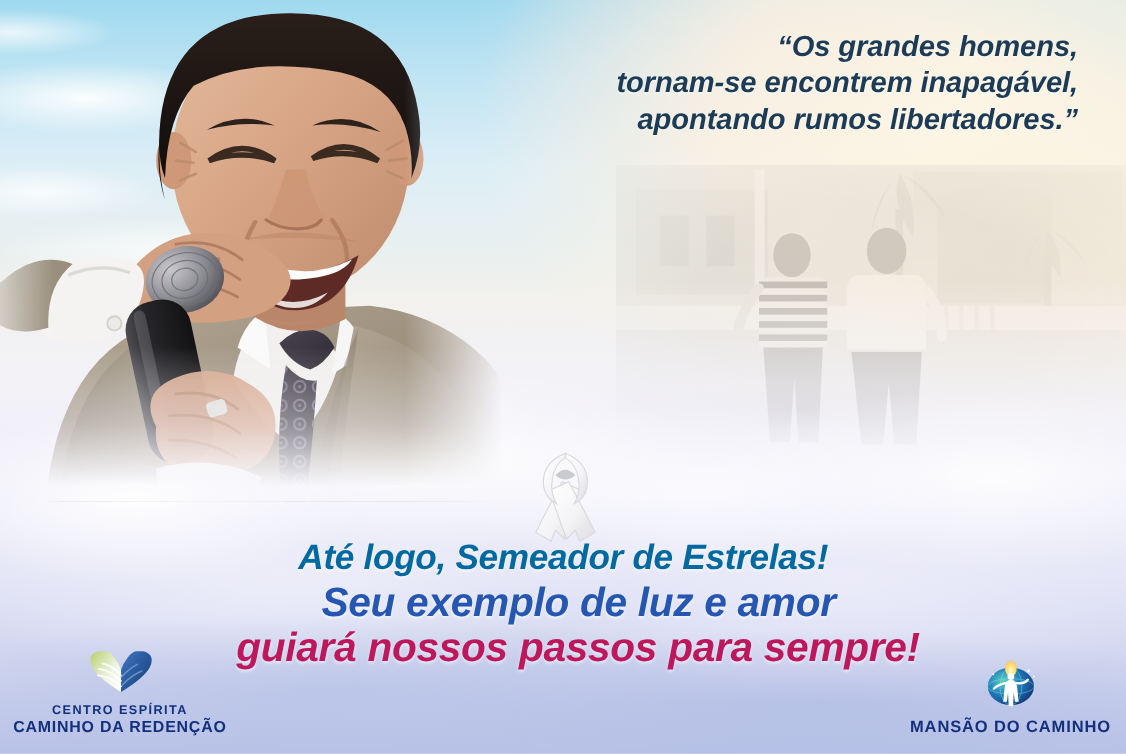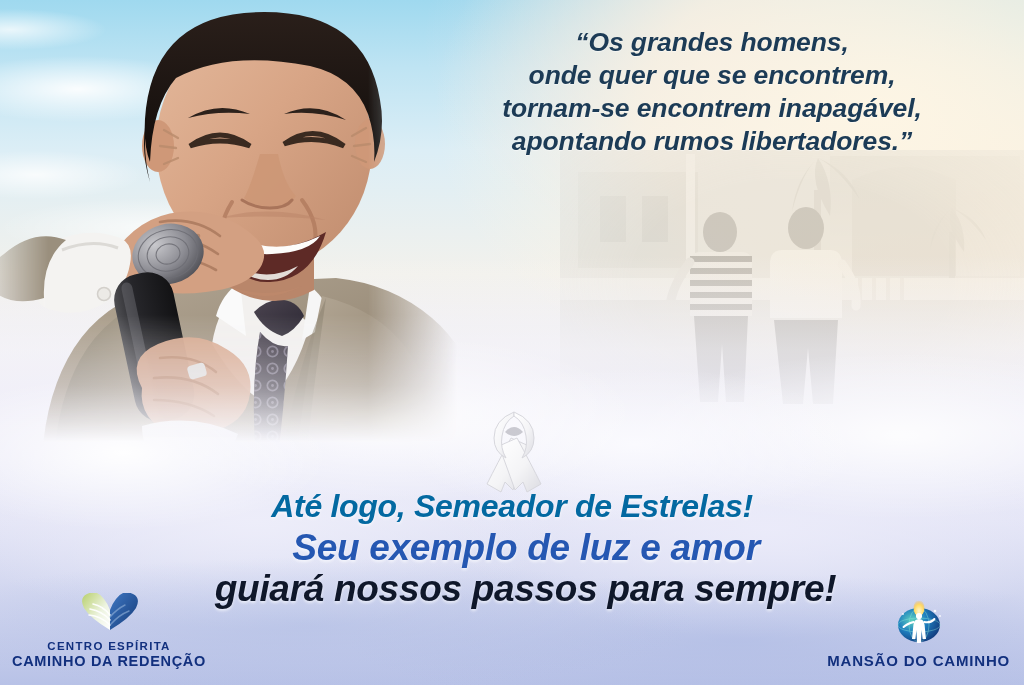--- a/index.html
+++ b/index.html
@@ -97,22 +97,22 @@
       linear-gradient(to right, rgba(0,0,0,.25) 0%, #000 12%, #000 80%, rgba(0,0,0,0) 99%);
     -webkit-mask-composite:source-in;
     mask-image:
       linear-gradient(to bottom, #000 0%, #000 70%, rgba(0,0,0,.55) 85%, rgba(0,0,0,0) 97%),
       linear-gradient(to right, rgba(0,0,0,.25) 0%, #000 12%, #000 80%, rgba(0,0,0,0) 99%);
     mask-composite:intersect;
   }
 
   
   .quote-block {
-    position:absolute; right:32px; top:26px;
-    width:560px; text-align:center;
+    position:absolute; right:44px; top:26px;
+    width:560px; text-align:right;
   }
   .quote-line {
     font-style:italic; font-weight:bold;
     font-size:26.5px; line-height:33px;
     letter-spacing:-.1px;
     color:#1c3b56;
     white-space:nowrap;
     text-shadow:0 1px 1px rgba(255,255,255,.5);
   }
   .quote-attrib {
@@ -129,21 +129,21 @@
   }
   .hl {
     font-style:italic; font-weight:bold;
     letter-spacing:-.3px;
     line-height:41px;
     white-space:nowrap;
     text-shadow:0 2px 3px rgba(255,255,255,.6);
   }
   .hl-1 { font-size:32px; color:#0369a1; }
   .hl-2 { font-size:37px; color:#2557b2;margin-left:28px; }
-  .hl-3 { font-size:37px; color:#0f172a;padding-left:27px; }
+  .hl-3 { font-size:37px; color:#be185d;padding-left:27px; }
 
   
   .ribbon { position:absolute; left:481px; top:408px; width:66px; height:86px; }
 
   
   .logo {
     position:absolute; bottom:16px;
     display:flex; flex-direction:column; align-items:center;
   }
   .logo-left  { left:12px; }
@@ -378,21 +378,20 @@
         </g>
         <rect x="196" y="378" width="18" height="14" rx="4" transform="rotate(-16 205 385)" fill="#e2e0dd"></rect>
 
         <path d="M150 440 q50 -14 96 8 q-10 30 -54 30 q-42 0 -42 -38z" fill="#f5f4f2"></path>
       </g>
     </svg>
   </div>
 
   <div class="quote-block">
     <div class="quote-line">“Os grandes homens,</div>
-    <div class="quote-line">onde quer que se encontrem,</div>
     <div class="quote-line">tornam-se encontrem inapagável,</div>
     <div class="quote-line">apontando rumos libertadores.”</div>
   </div>
 
   <div class="ribbon">
     <svg viewBox="0 0 66 86" width="66" height="86">
       <defs>
         <linearGradient id="rb" x1="0" y1="0" x2="1" y2="1">
           <stop offset="0" stop-color="#ffffff"></stop>
           <stop offset=".55" stop-color="#f4f4f6"></stop>

